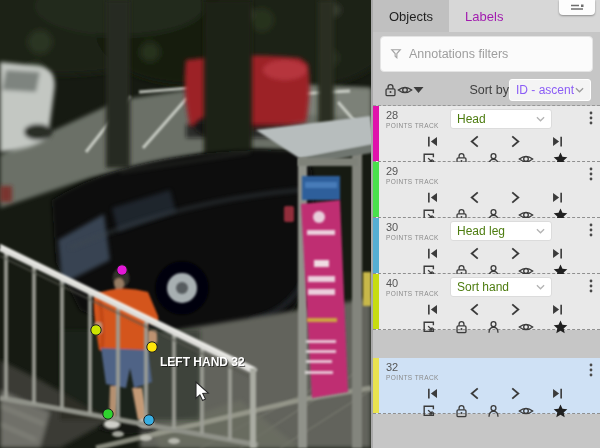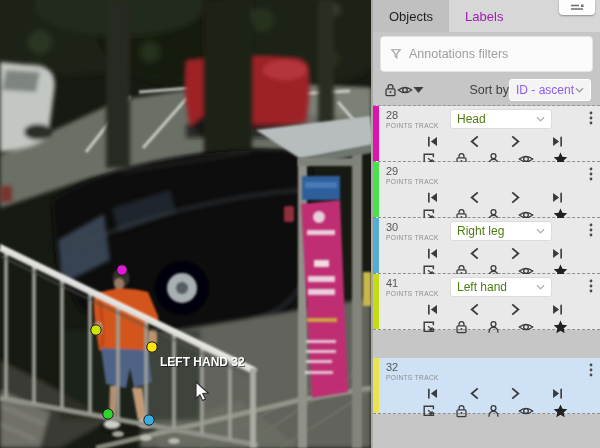--- a/index.html
+++ b/index.html
@@ -428,21 +428,21 @@
   </div>
 
   <div class="card">
     <div class="strip" style="background: rgb(85, 173, 210);"></div>
     <div class="card-head">
       <div class="idblock">
         <div class="oid">30</div>
         <div class="otype">POINTS TRACK</div>
       </div>
       <div class="label-select">
-        <span>Right leg</span>
+        <span>Head leg</span>
         <svg width="9" height="6" viewBox="0 0 10 6">
           <path d="M1 1 L5 5 L9 1" fill="none" stroke="#b3b3b3" stroke-width="1.4"></path>
         </svg>
       </div>
       <div class="kebab">
         <svg width="4" height="14" viewBox="0 0 4 14">
           <circle cx="2" cy="2" r="1.4" fill="#4a4a4a"></circle>
                 <circle cx="2" cy="7" r="1.4" fill="#4a4a4a"></circle>
                 <circle cx="2" cy="12" r="1.4" fill="#4a4a4a"></circle>
         </svg>
@@ -503,25 +503,25 @@
           <polygon points="8,0.5 10.1,5.2 15.3,5.7 11.4,9.1 12.5,14.2 8,11.5 3.5,14.2 4.6,9.1 0.7,5.7 5.9,5.2" fill="#202020"></polygon>
         </svg>
       </span>
     </div>
   </div>
 
   <div class="card">
     <div class="strip" style="background: rgb(198, 220, 18);"></div>
     <div class="card-head">
       <div class="idblock">
-        <div class="oid">41</div>
+        <div class="oid">40</div>
         <div class="otype">POINTS TRACK</div>
       </div>
       <div class="label-select">
-        <span>Left hand</span>
+        <span>Sort hand</span>
         <svg width="9" height="6" viewBox="0 0 10 6">
           <path d="M1 1 L5 5 L9 1" fill="none" stroke="#b3b3b3" stroke-width="1.4"></path>
         </svg>
       </div>
       <div class="kebab">
         <svg width="4" height="14" viewBox="0 0 4 14">
           <circle cx="2" cy="2" r="1.4" fill="#4a4a4a"></circle>
                 <circle cx="2" cy="7" r="1.4" fill="#4a4a4a"></circle>
                 <circle cx="2" cy="12" r="1.4" fill="#4a4a4a"></circle>
         </svg>

